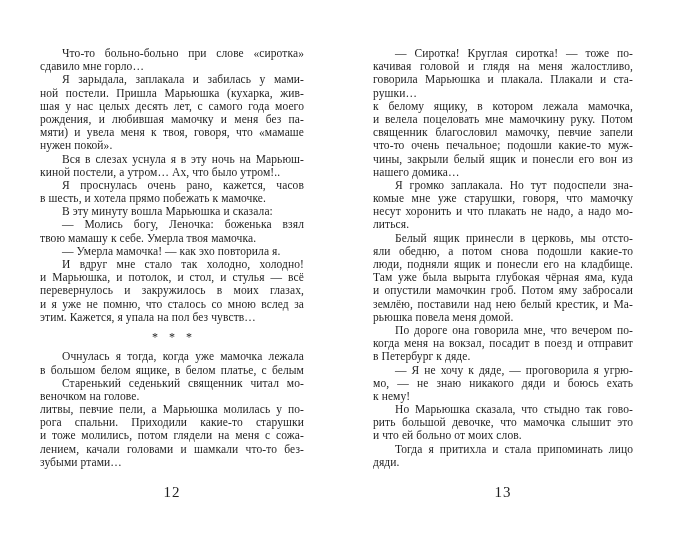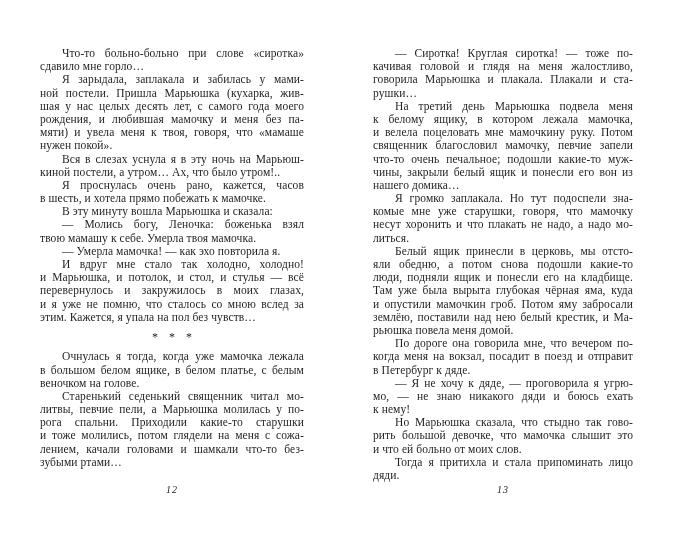--- a/index.html
+++ b/index.html
@@ -55,22 +55,21 @@
     gap: 11px;
     font-size: 12px;
     color: #1f1f1f;
   }
   .folio {
     position: absolute;
     top: 437px;
     left: 0;
     width: 100%;
     text-align: center;
-    font-style: italic;
-    font-size: 10px;
+    font-size: 15px;
     letter-spacing: 1px;
   }
 </style>
 </head>
 <body>
 
 <div class="spread">
 
   <section class="page page-left">
     <div class="content">
@@ -95,38 +94,37 @@
         <div class="line">перевернулось и закружилось в моих глазах,</div>
         <div class="line">и я уже не помню, что сталось со мною вслед за</div>
         <div class="line last">этим. Кажется, я упала на пол без чувств…</div>
         <div class="separator">
           <span>*</span>
           <span>*</span>
           <span>*</span>
         </div>
         <div class="line first">Очнулась я тогда, когда уже мамочка лежала</div>
         <div class="line">в большом белом ящике, в белом платье, с белым</div>
+        <div class="line first">Старенький седенький священник читал мо-</div>
         <div class="line last">веночком на голове.</div>
-        <div class="line first">Старенький седенький священник читал мо-</div>
         <div class="line">литвы, певчие пели, а Марьюшка молилась у по-</div>
         <div class="line">рога спальни. Приходили какие-то старушки</div>
         <div class="line">и тоже молились, потом глядели на меня с сожа-</div>
         <div class="line">лением, качали головами и шамкали что-то без-</div>
         <div class="line last">зубыми ртами…</div>
       </div>
     <div class="folio">12</div>
   </section>
 
   <section class="page page-right">
     <div class="content">
         <div class="line first">— Сиротка! Круглая сиротка! — тоже по-</div>
         <div class="line">качивая головой и глядя на меня жалостливо,</div>
         <div class="line">говорила Марьюшка и плакала. Плакали и ста-</div>
         <div class="line last">рушки…</div>
-        <div class="line first">На третий день Марьюшка подвела меня</div>
         <div class="line">к белому ящику, в котором лежала мамочка,</div>
         <div class="line">и велела поцеловать мне мамочкину руку. Потом</div>
         <div class="line">священник благословил мамочку, певчие запели</div>
         <div class="line">что-то очень печальное; подошли какие-то муж-</div>
         <div class="line">чины, закрыли белый ящик и понесли его вон из</div>
         <div class="line last">нашего домика…</div>
         <div class="line first">Я громко заплакала. Но тут подоспели зна-</div>
         <div class="line">комые мне уже старушки, говоря, что мамочку</div>
         <div class="line">несут хоронить и что плакать не надо, а надо мо-</div>
         <div class="line last">литься.</div>

